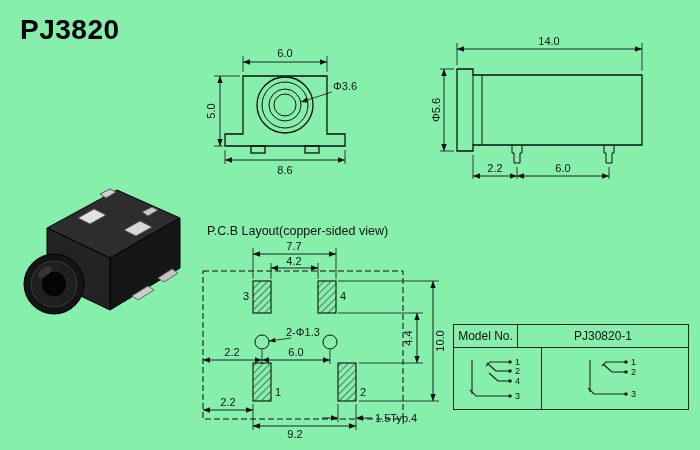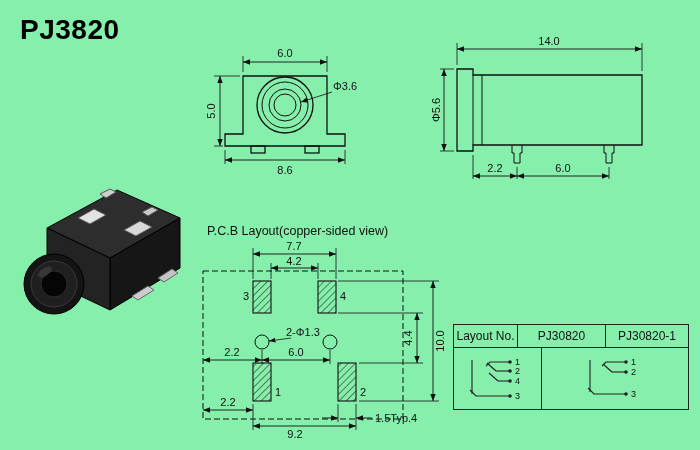--- a/index.html
+++ b/index.html
@@ -200,22 +200,21 @@
 
       <line class="ext" x1="155" y1="166" x2="155" y2="184"></line>
       <line class="dim" x1="139" y1="180" x2="155" y2="180" marker-end="url(#mP)"></line>
       <line class="dim" x1="189" y1="180" x2="173" y2="180" marker-end="url(#mP)"></line>
       <text x="192" y="184">1.5Typ.4</text>
     </g>
   </svg>
 
   <div class="spec-table">
     <div class="t-row t-head">
-      <div class="t-cell c1">Layout No.</div>
-      <div class="t-cell c2">PJ30820</div>
+      <div class="t-cell c1">Model No.</div>
       <div class="t-cell c3">PJ30820-1</div>
     </div>
     <div class="t-row">
       <div class="t-cell c2">
         <svg style="position:static" width="84" height="58" viewBox="0 0 84 58">
           <line class="sch" x1="16" y1="10" x2="16" y2="44"></line>
           <polyline class="sch" points="54,46 20,46 14,40"></polyline>
           <polyline class="sch" points="54,12 34,12 30,16"></polyline>
           <line class="sch" x1="54" y1="21" x2="40" y2="21"></line>
           <line class="sch" x1="40" y1="21" x2="31" y2="13"></line>

